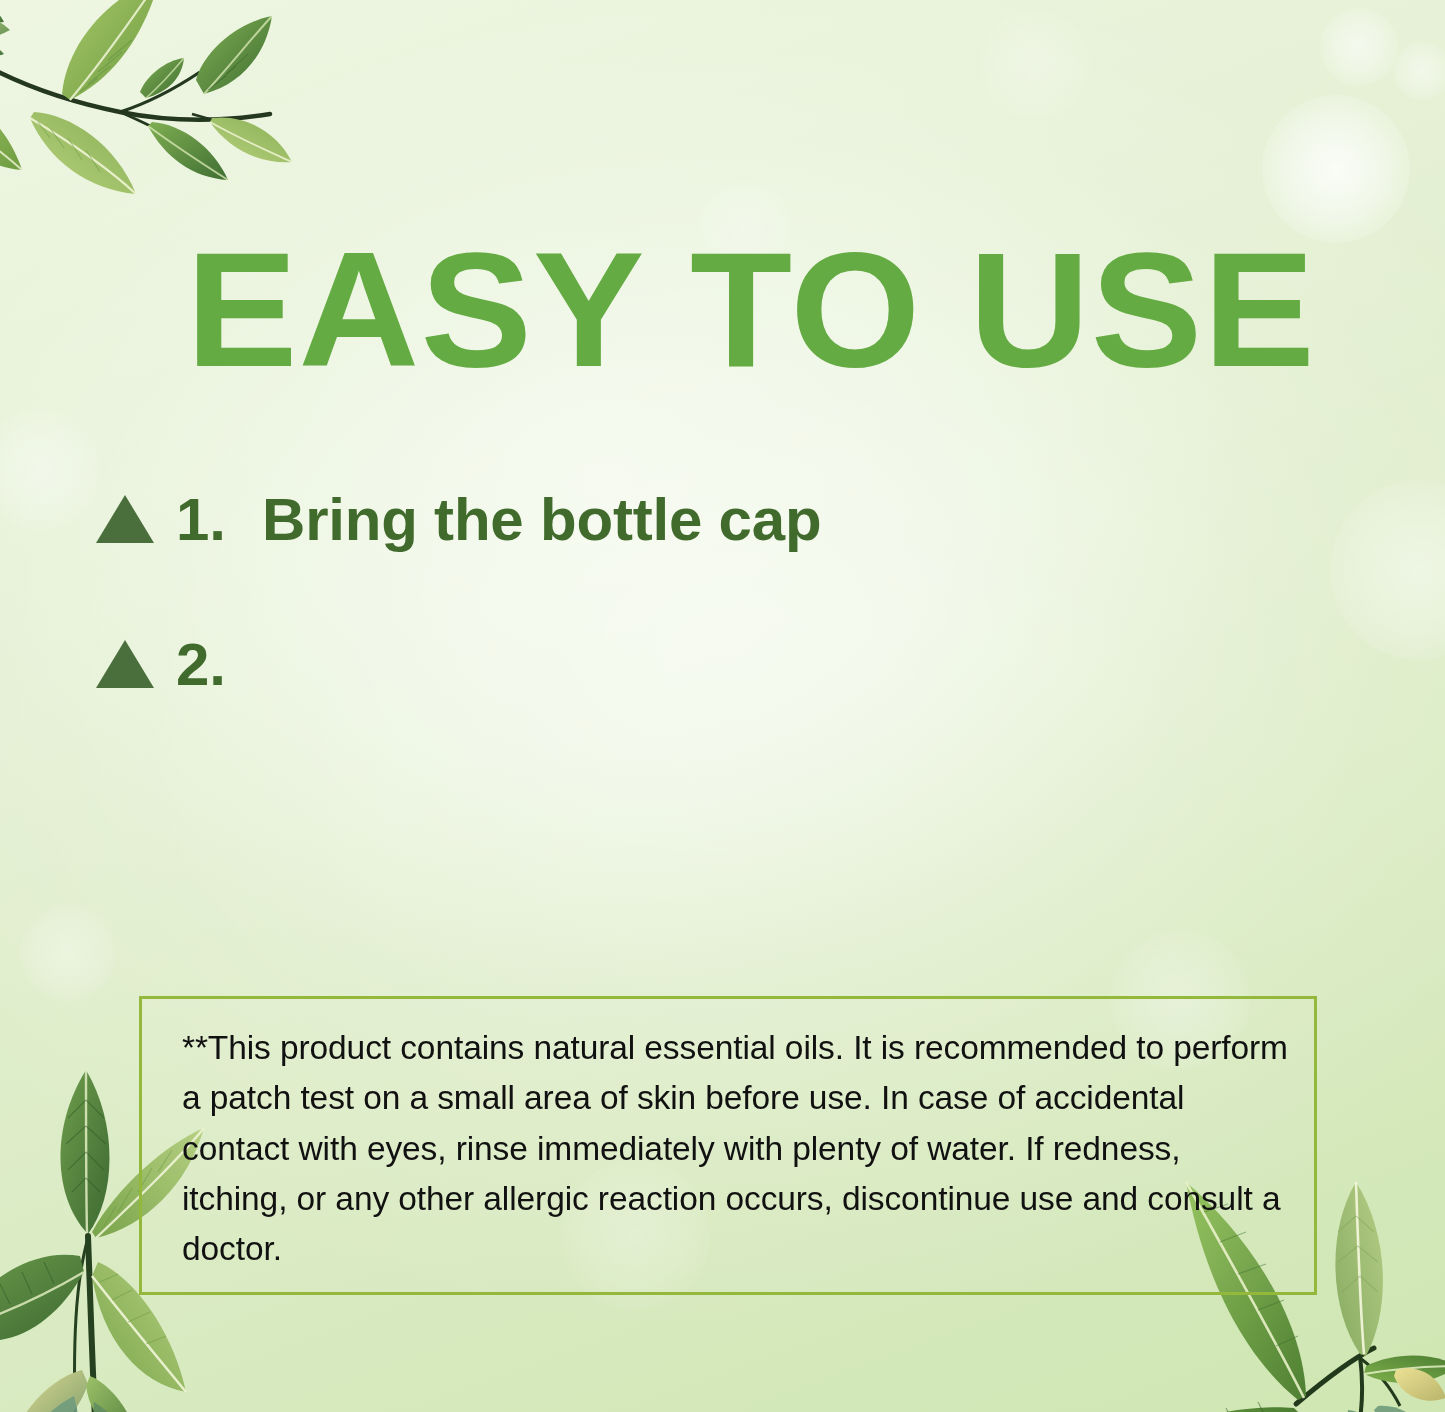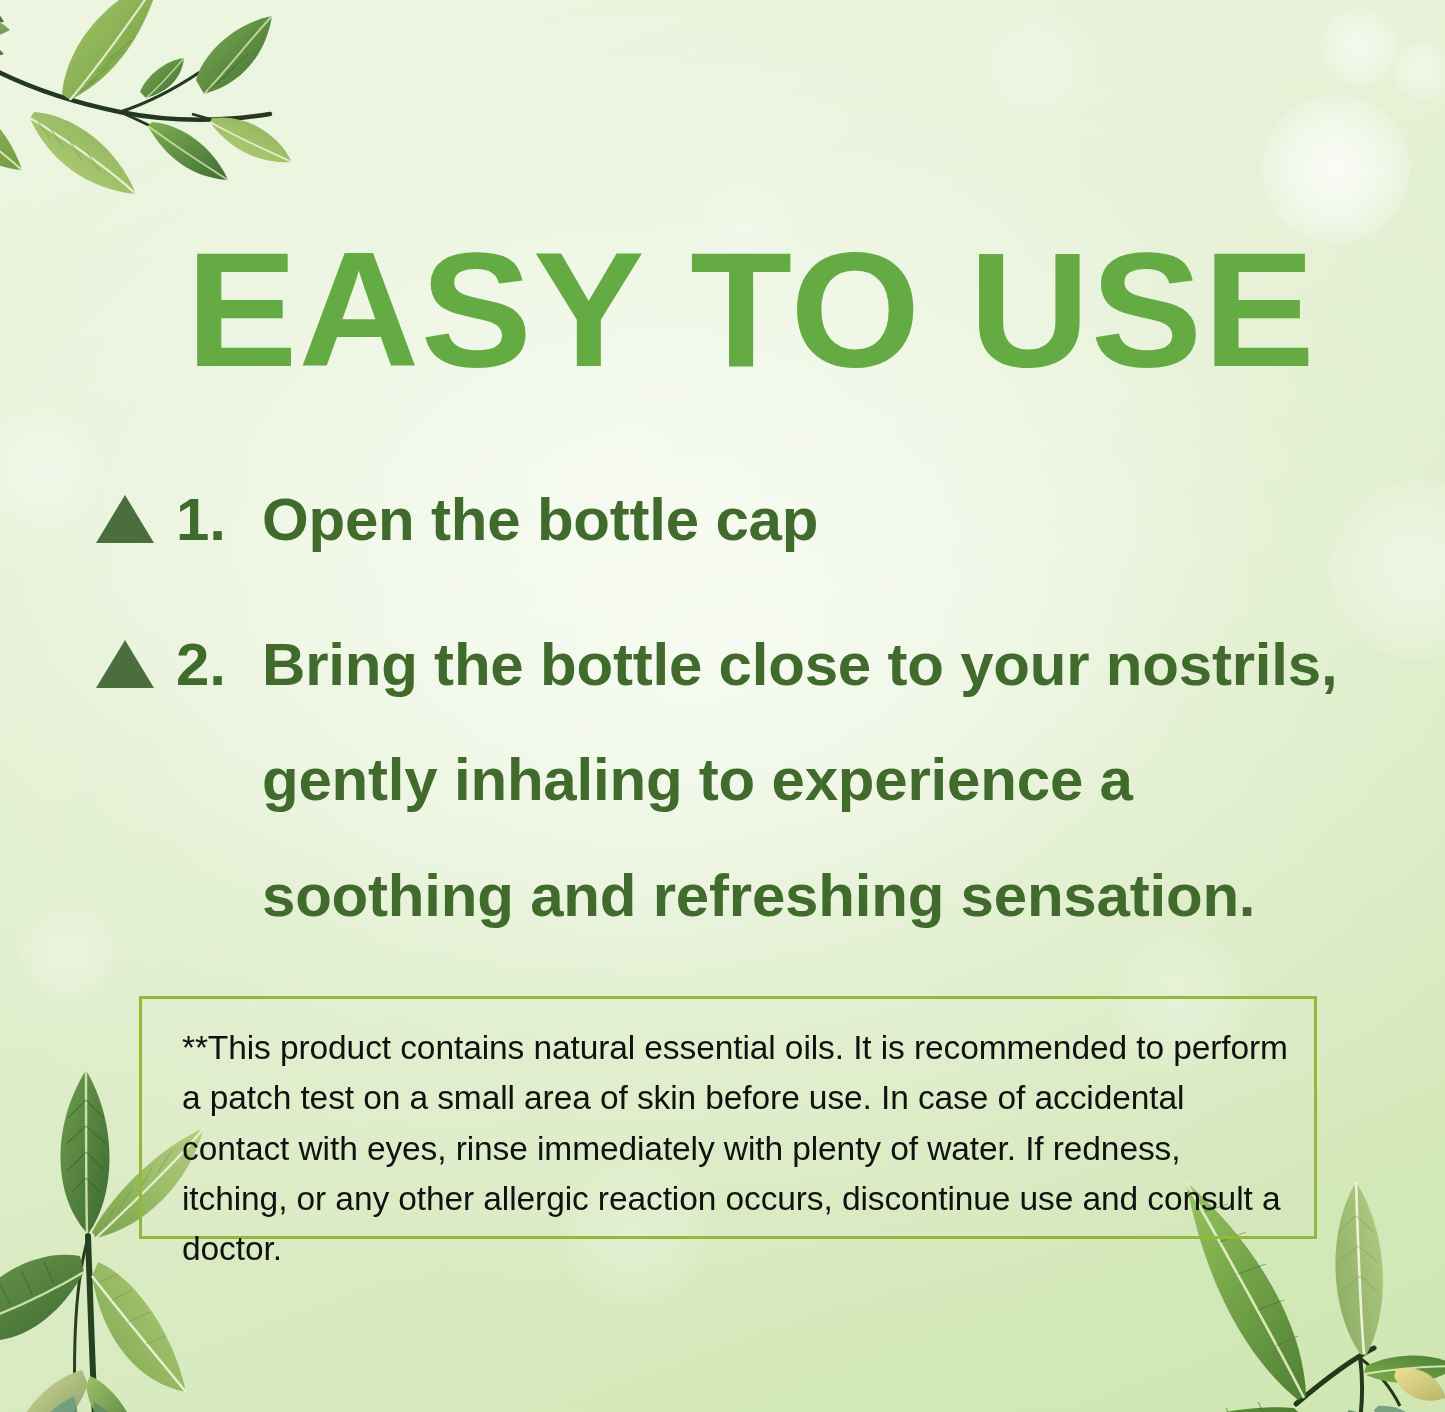--- a/index.html
+++ b/index.html
@@ -94,21 +94,21 @@
     flex: 0 0 auto;
     width: 86px;
   }
   .step-text {
     flex: 1 1 auto;
   }
 
   .notice {
     position: absolute;
     left: 139px; top: 996px;
-    width: 1178px; height: 243px;
+    width: 1178px; height: 299px;
     border: 3px solid #93b83c;
     box-sizing: border-box;
     background: rgba(255,255,255,0.03);
   }
   .notice-text {
     position: absolute;
     left: 40px; top: 24px;
     width: 1110px;
     color: #111111;
     font-size: 33.5px;
@@ -311,27 +311,26 @@
     </g>
   </svg>
 
   <div class="title">EASY TO USE</div>
 
   <div class="steps">
 
     <div class="step">
       <span class="tri"></span>
       <span class="step-num">1.</span>
-      <span class="step-text">Open the bottle cap</span>
+      <span class="step-text">Bring the bottle cap</span>
     </div>
 
     <div class="step">
       <span class="tri"></span>
       <span class="step-num">2.</span>
-      <span class="step-text">Bring the bottle close to your nostrils, gently inhaling to experience a soothing and refreshing sensation.</span>
     </div>
 
   </div>
 
   <div class="notice">
     <div class="notice-text">**This product contains natural essential oils. It is recommended to perform a patch test on a small area of skin before use. In case of accidental contact with eyes, rinse immediately with plenty of water. If redness, itching, or any other allergic reaction occurs, discontinue use and consult a doctor.</div>
   </div>
 
 </div>
 

